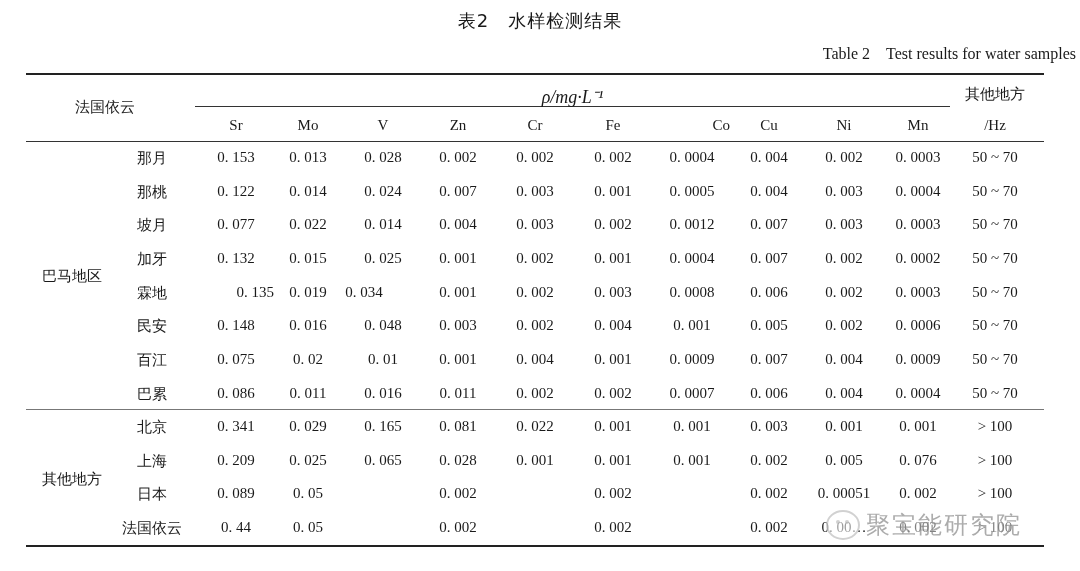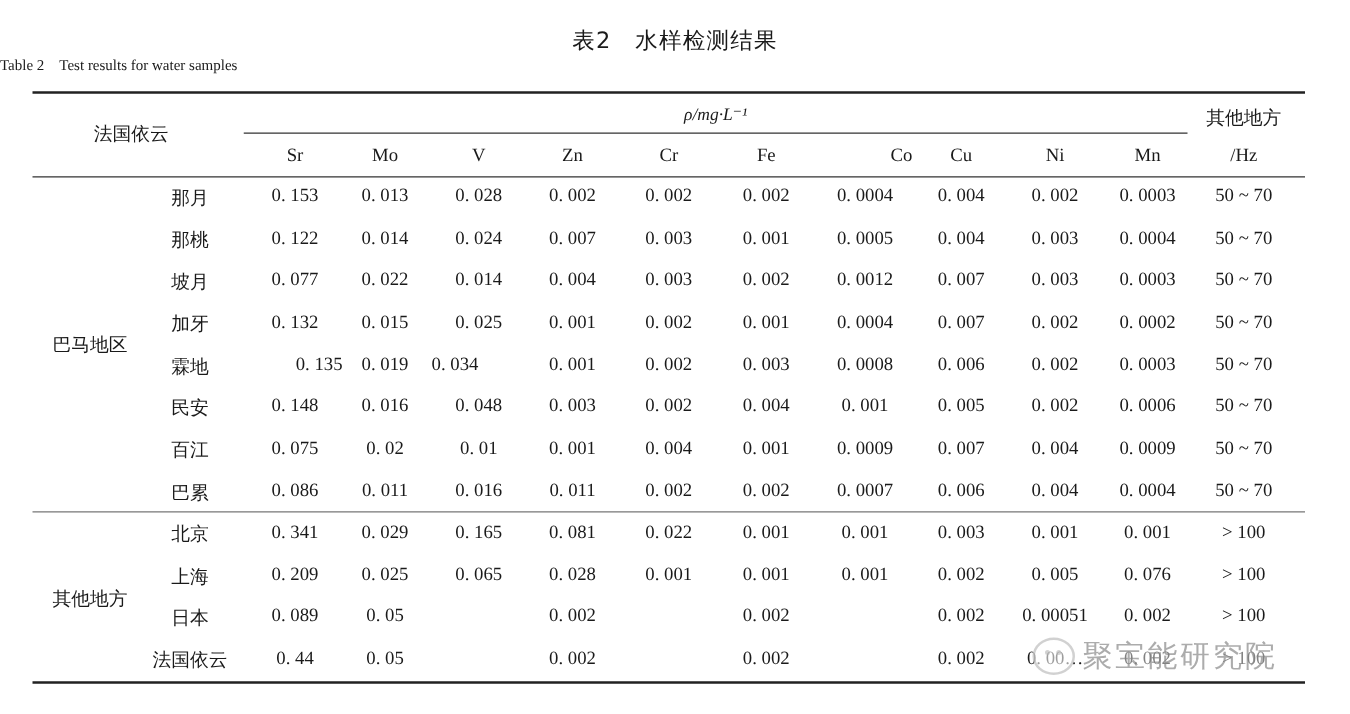--- a/index.html
+++ b/index.html
@@ -1,37 +1,37 @@
 <!DOCTYPE html>
 <html><head>
   <meta charset="utf-8">
   <style>
     html, body { margin: 0; padding: 0; background: #ffffff; }
     body {
       width: 1080px; height: 571px; overflow: hidden; position: relative;
       font-family: "Liberation Serif", "DejaVu Serif", serif; color: #1a1a1a;
     }
     .caption-cn {
-      position: absolute; top: 20px; left: 0; width: 1080px; text-align: center;
+      position: absolute; top: 9px; left: 0; width: 1080px; text-align: center;
       font-size: 18px; font-family: "DejaVu Sans", sans-serif; letter-spacing: 1px;
     }
     .caption-en {
-      position: absolute; top: 44px; left: 0; width: 1076px; text-align: left;
-      font-size: 12px;
+      position: absolute; top: 44px; left: 0; width: 1076px; text-align: right;
+      font-size: 16px;
     }
     .rule { position: absolute; left: 26px; width: 1018px; background: #222; }
     .rule.top { top: 73px; height: 2px; }
     .rule.header { top: 141px; height: 1px; background: #333; }
     .rule.mid { top: 409px; height: 1px; background: #777; }
     .rule.bottom { top: 545px; height: 2px; }
     .rule.unit { top: 106px; left: 195px; width: 755px; height: 1px; background: #333; }
 
     .cell { position: absolute; text-align: center; white-space: nowrap; font-size: 15px; }
     .cn { font-family: "DejaVu Sans", sans-serif; font-size: 15px; }
-    .unit-label { top: 84px; left: 195px; width: 755px; font-style: italic; font-size: 14px; }
+    .unit-label { top: 84px; left: 195px; width: 755px; font-style: italic; font-size: 18px; font-family: Liberation Serif, serif; }
     .origin-label { top: 98px; left: 40px; width: 130px; }
     .nmr-label-1 { top: 85px; left: 950px; width: 90px; }
     .nmr-label-2 { top: 117px; left: 950px; width: 90px; }
     .col-head { top: 117px; width: 76px; }
 
     .group-label { left: 22px; width: 100px; }
     .place { left: 112px; width: 80px; }
     .val { width: 76px; }
     .nmr { left: 950px; width: 90px; }
 

